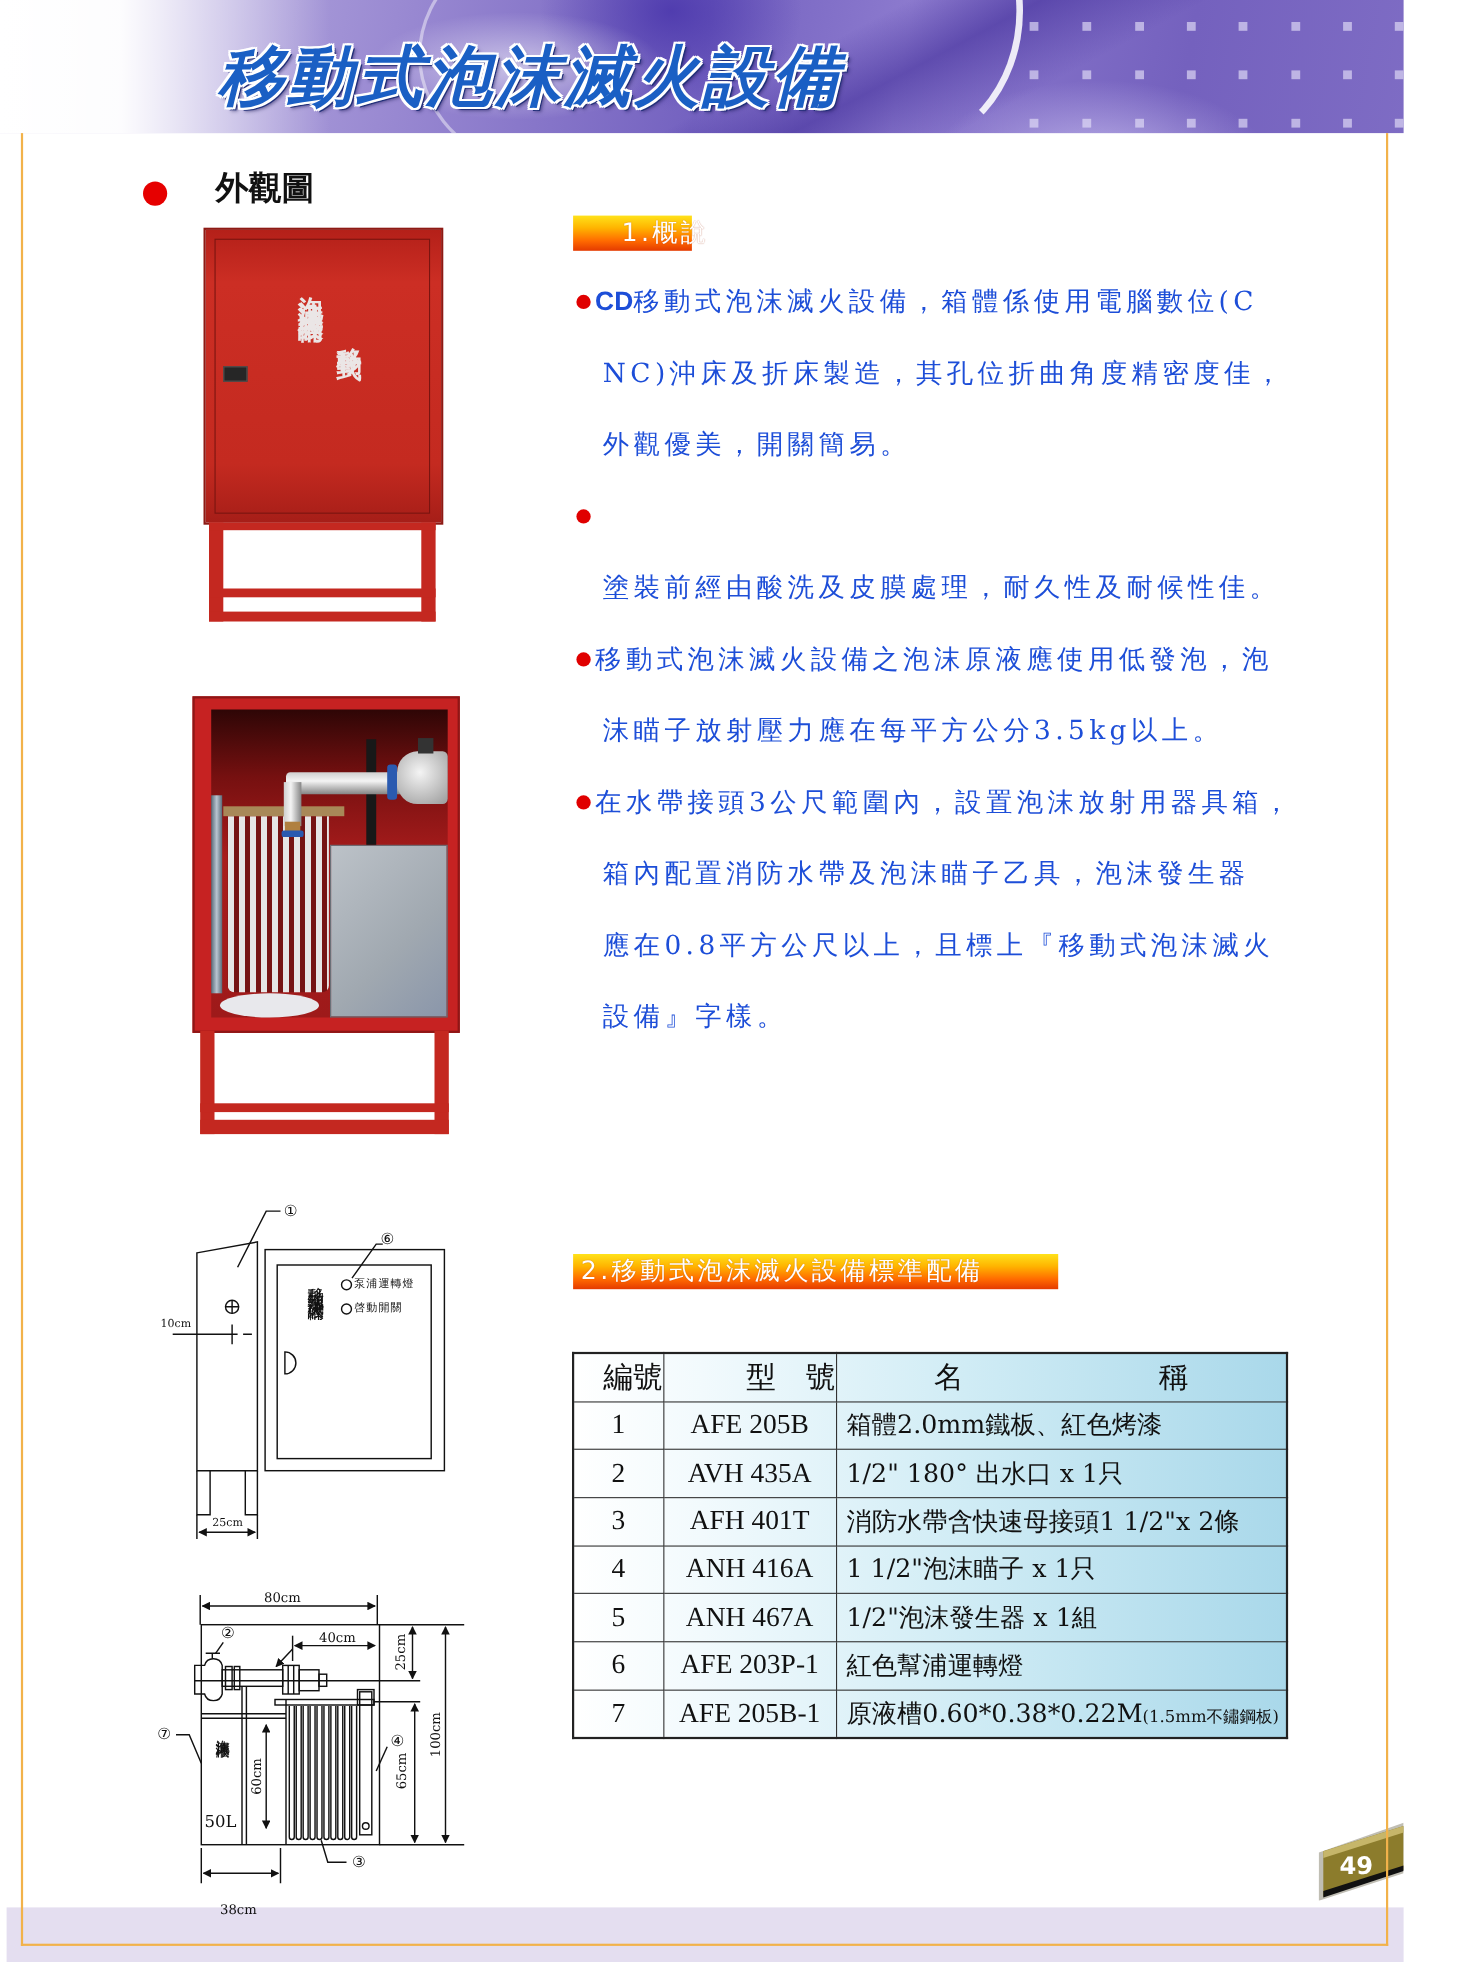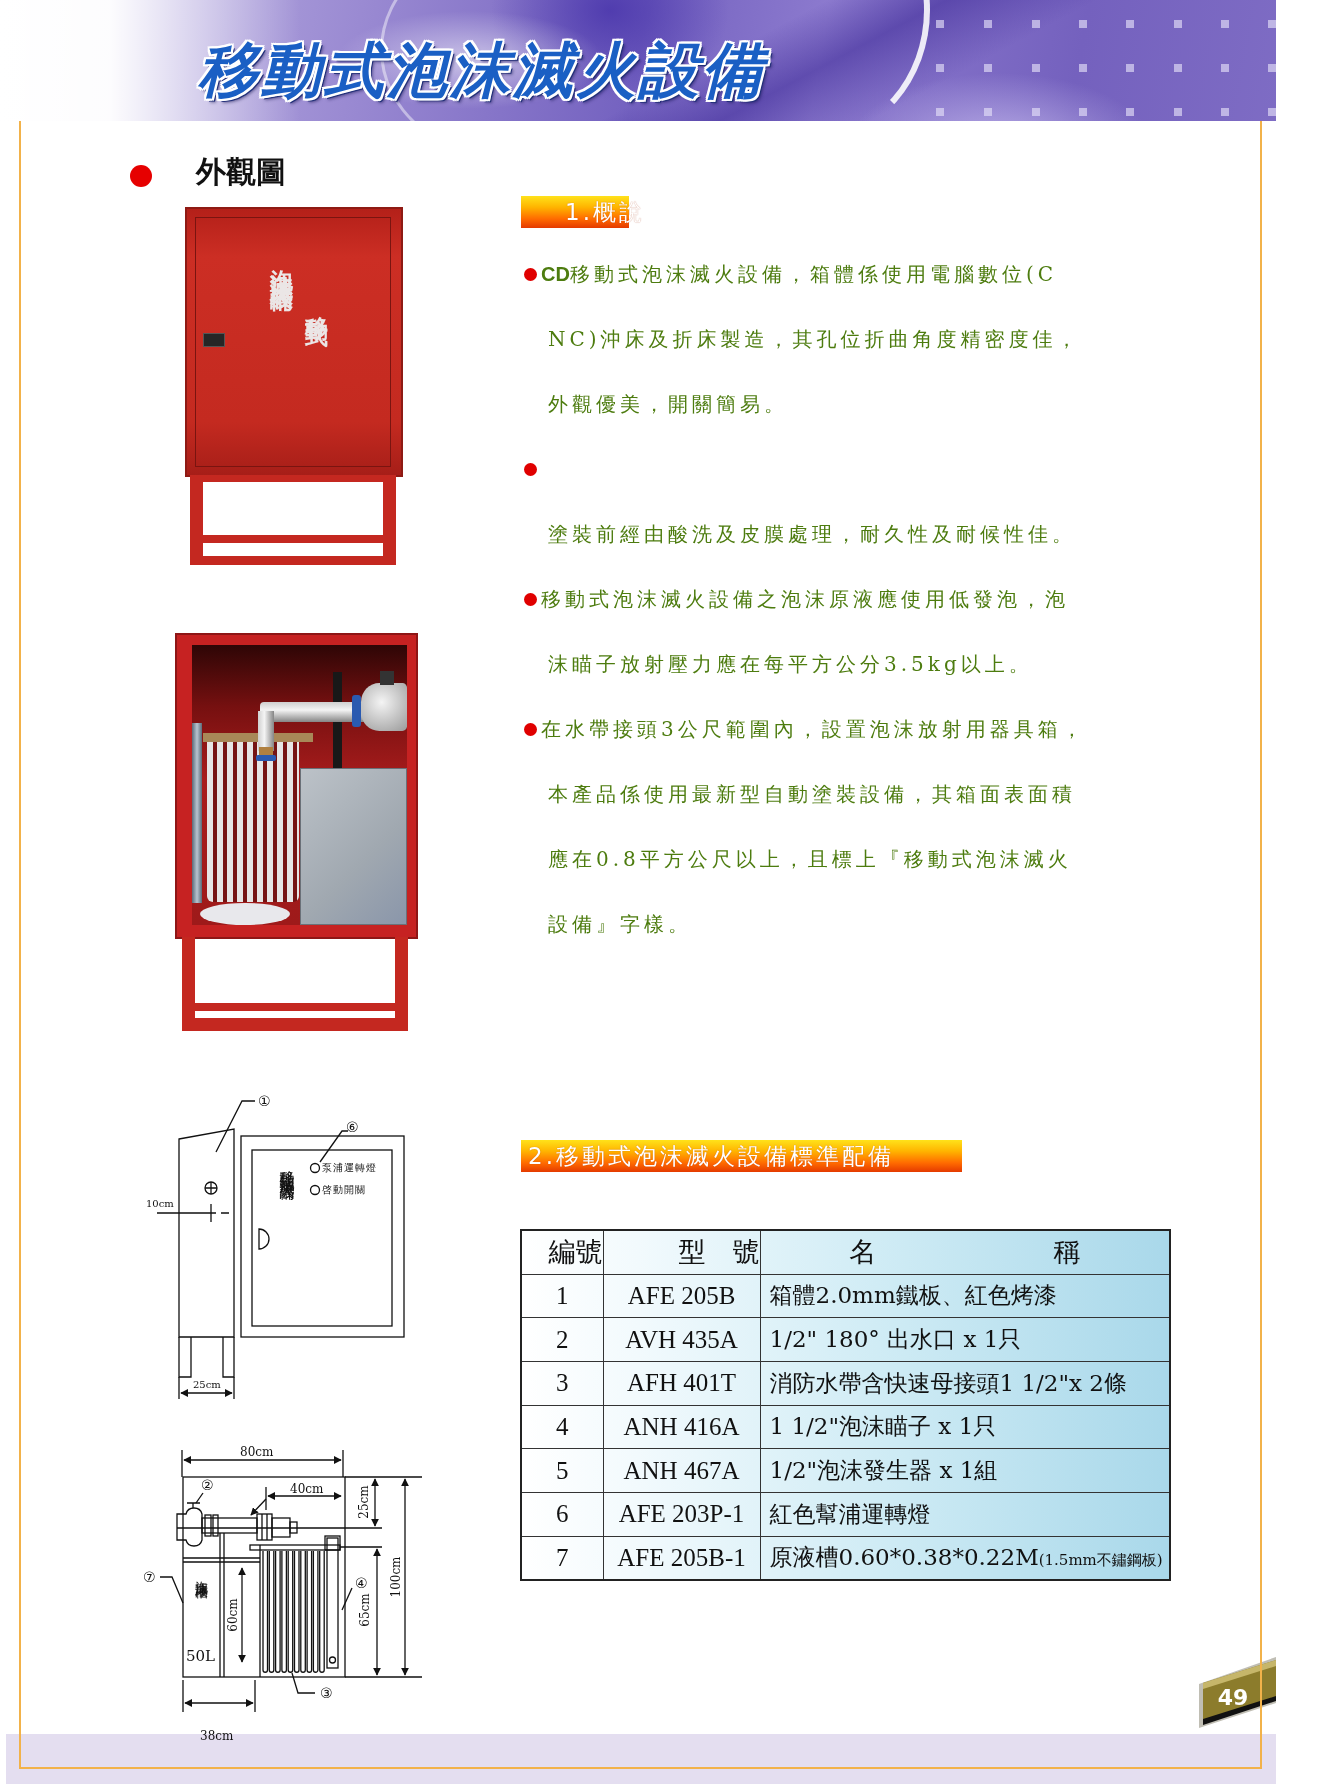--- a/index.html
+++ b/index.html
@@ -46,21 +46,21 @@
 .heading-text { position:absolute; left:160px; top:154px; font-family:"DejaVu Sans", sans-serif; font-size:30px; font-weight:bold; line-height:36px; color:#111; white-space:nowrap;margin-left:36px; }
 
 
 .sec-label { position:absolute; height:32px; line-height:32px; padding-left:7px; color:#ffffff; white-space:nowrap;
   font-family:"DejaVu Sans", sans-serif; font-size:23px; letter-spacing:3px;
   background:linear-gradient(to bottom, #ffe21a 0%, #ffb400 35%, #ff6a00 72%, #e43a00 100%);
   text-shadow:0 0 1px rgba(160,40,0,0.6); }
 
 
 .bullets { position:absolute; left:520px; top:242px; width:680px; }
-.bline { position:relative; height:65px; line-height:65px; font-size:20px; letter-spacing:4px; white-space:nowrap; color:#4d7c0f; }
+.bline { position:relative; height:65px; line-height:65px; font-size:24px; letter-spacing:4px; white-space:nowrap; color:#1d4ed8; }
 .bline.first { padding-left:21px; }
 .bline.cont { padding-left:28px; }
 .bdot { position:absolute; left:4px; top:26px; width:13px; height:13px; border-radius:50%; background:#e00000; }
 .lead { font-family:"Liberation Sans", "DejaVu Sans", sans-serif; font-weight:bold; letter-spacing:0; }
 
 
 .equip-table { position:absolute; left:520px; top:1229px; width:649px; border-collapse:collapse; table-layout:fixed;
   background:linear-gradient(to right, #ffffff 0%, #f2fafd 18%, #d0ecf5 55%, #a9d8ea 100%); border:2px solid #222; }
 .equip-table td, .equip-table th { border:1.5px solid #333; padding:0; white-space:nowrap; overflow:hidden; }
 .equip-table th { height:44px; font-family:"DejaVu Sans", sans-serif; font-size:27px; font-weight:normal; color:#111;text-align:right; }
@@ -176,21 +176,21 @@
   <div class="bline cont">塗裝前經由酸洗及皮膜處理，耐久性及耐候性佳。</div>
 
   <div class="bline first">
     <span class="bdot"></span><span>移動式泡沫滅火設備之泡沫原液應使用低發泡，泡</span>
   </div>
   <div class="bline cont">沫瞄子放射壓力應在每平方公分3.5kg以上。</div>
 
   <div class="bline first">
     <span class="bdot"></span><span>在水帶接頭3公尺範圍內，設置泡沫放射用器具箱，</span>
   </div>
-  <div class="bline cont">本產品係使用最新型自動塗裝設備，其箱面表面積</div>
+  <div class="bline cont">箱內配置消防水帶及泡沫瞄子乙具，泡沫發生器</div>
   <div class="bline cont">應在0.8平方公尺以上，且標上『移動式泡沫滅火</div>
   <div class="bline cont">設備』字樣。</div>
 </div>
 
 <div class="sec-label" style="left:521px; top:1140px; width:441px;">2.移動式泡沫滅火設備標準配備</div>
 
 <table class="equip-table">
   <colgroup>
       <col style="width:82px">
       <col style="width:157px">

